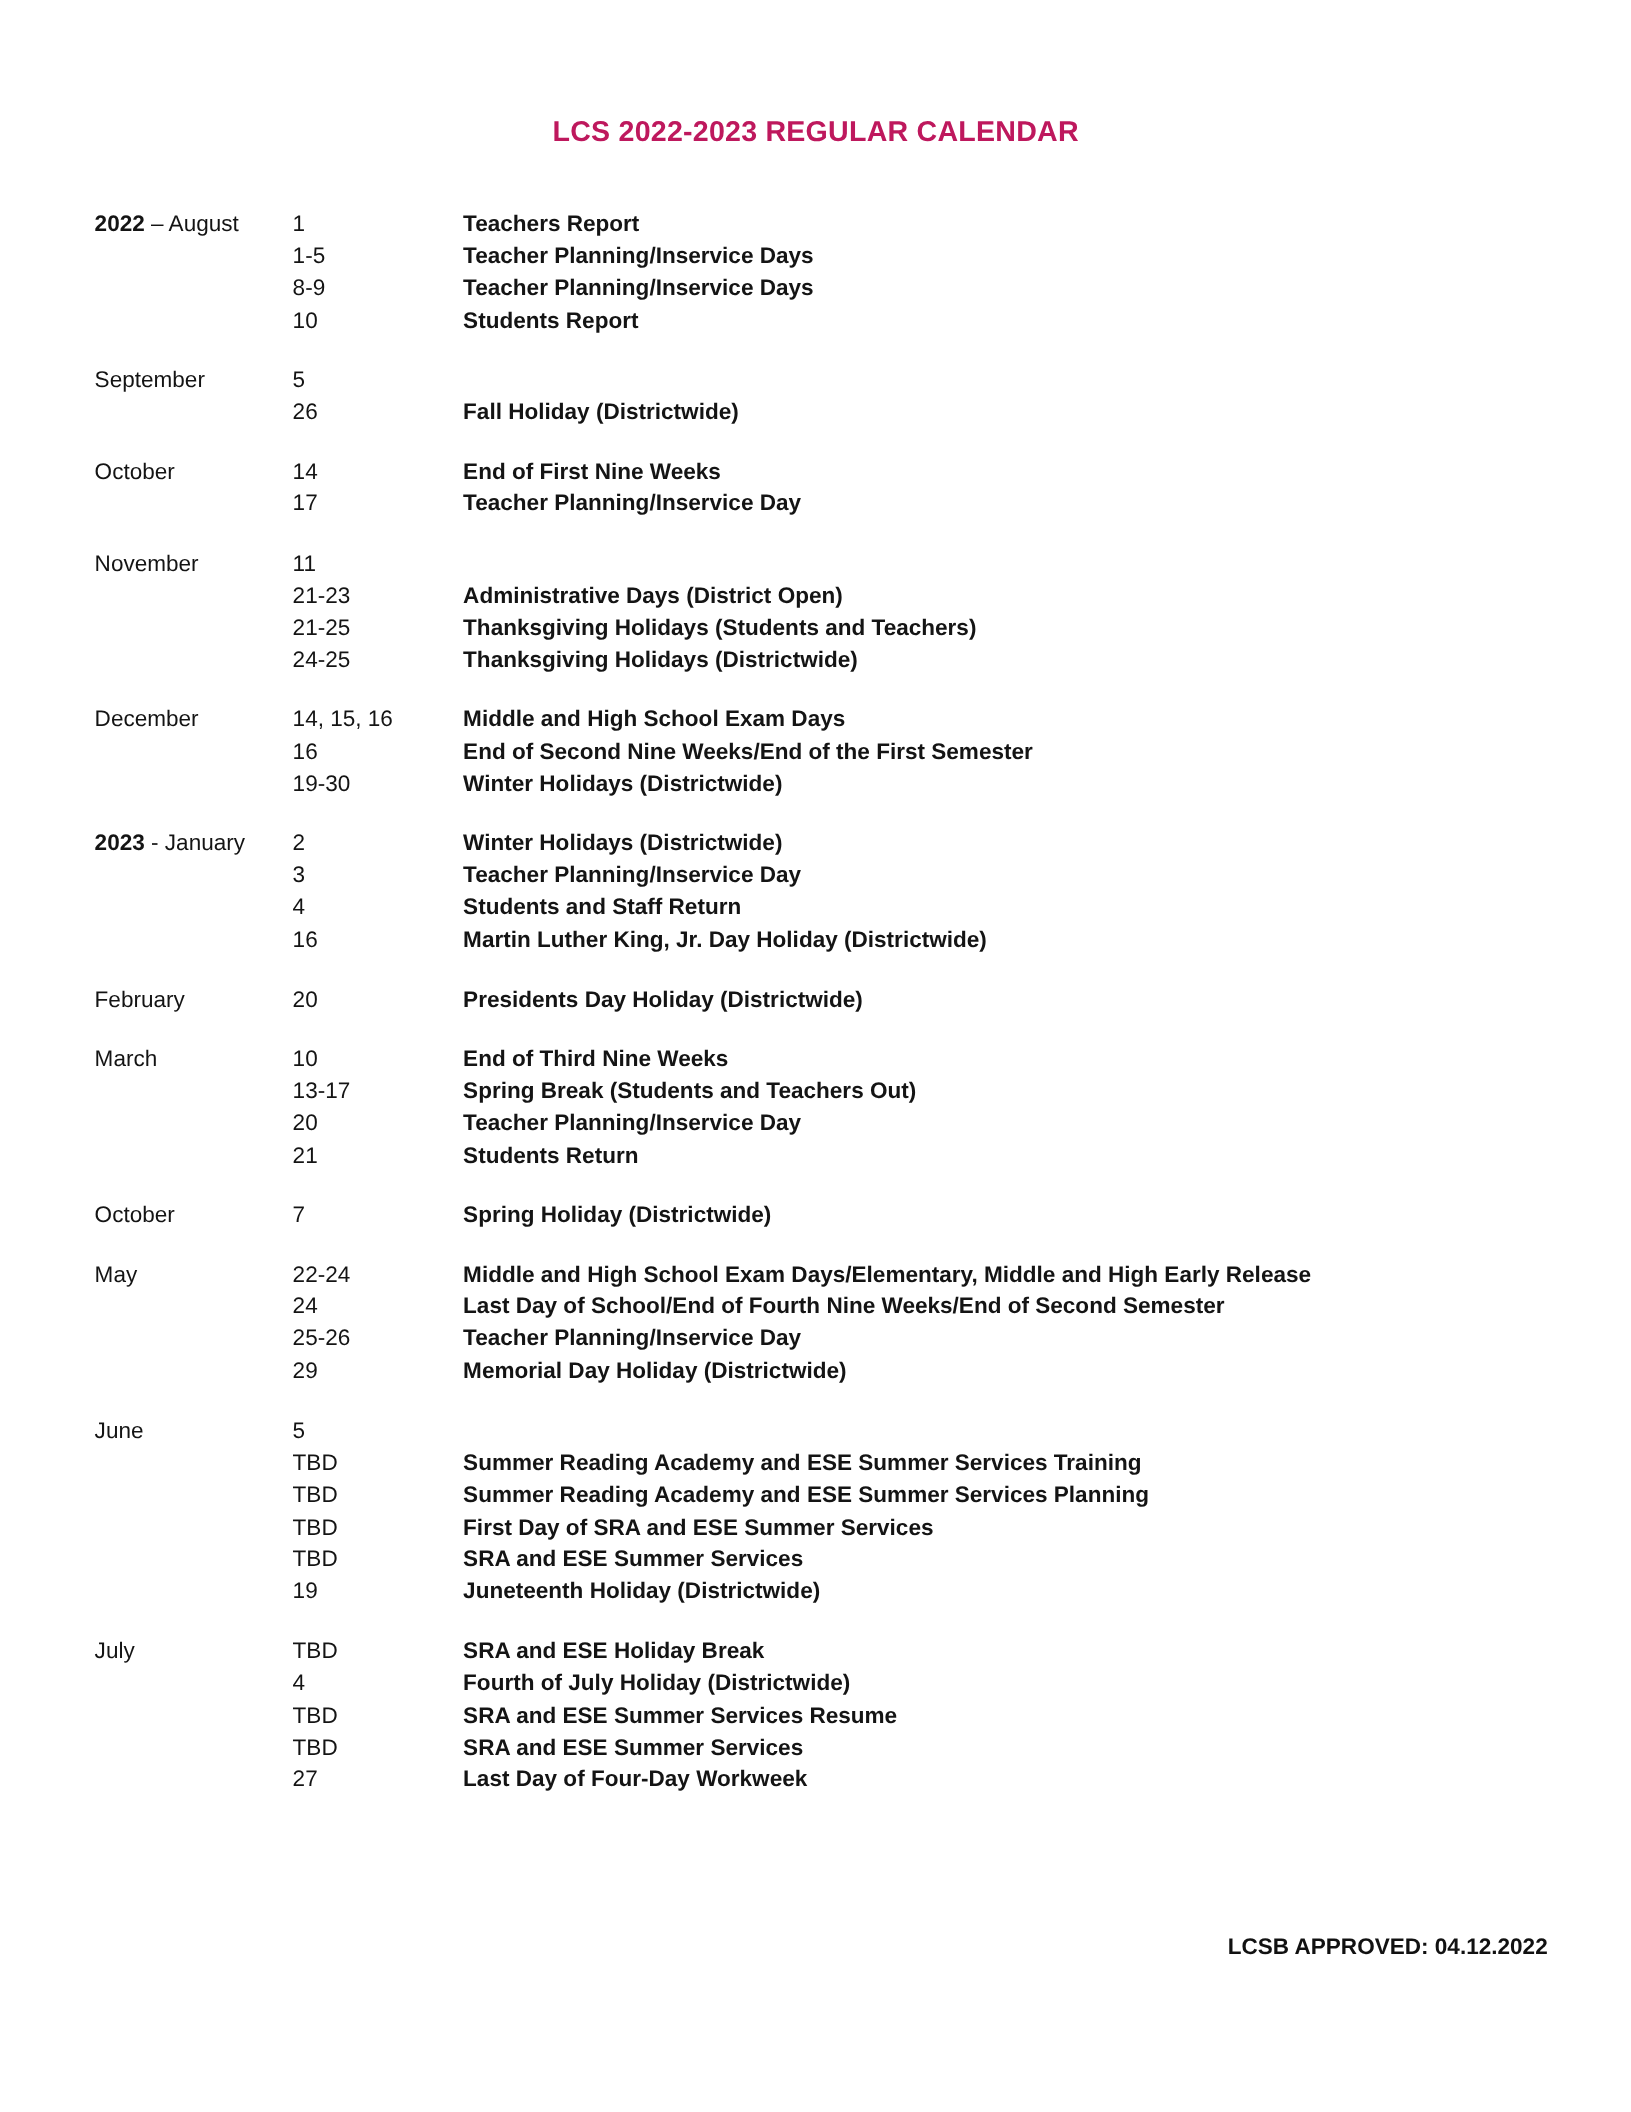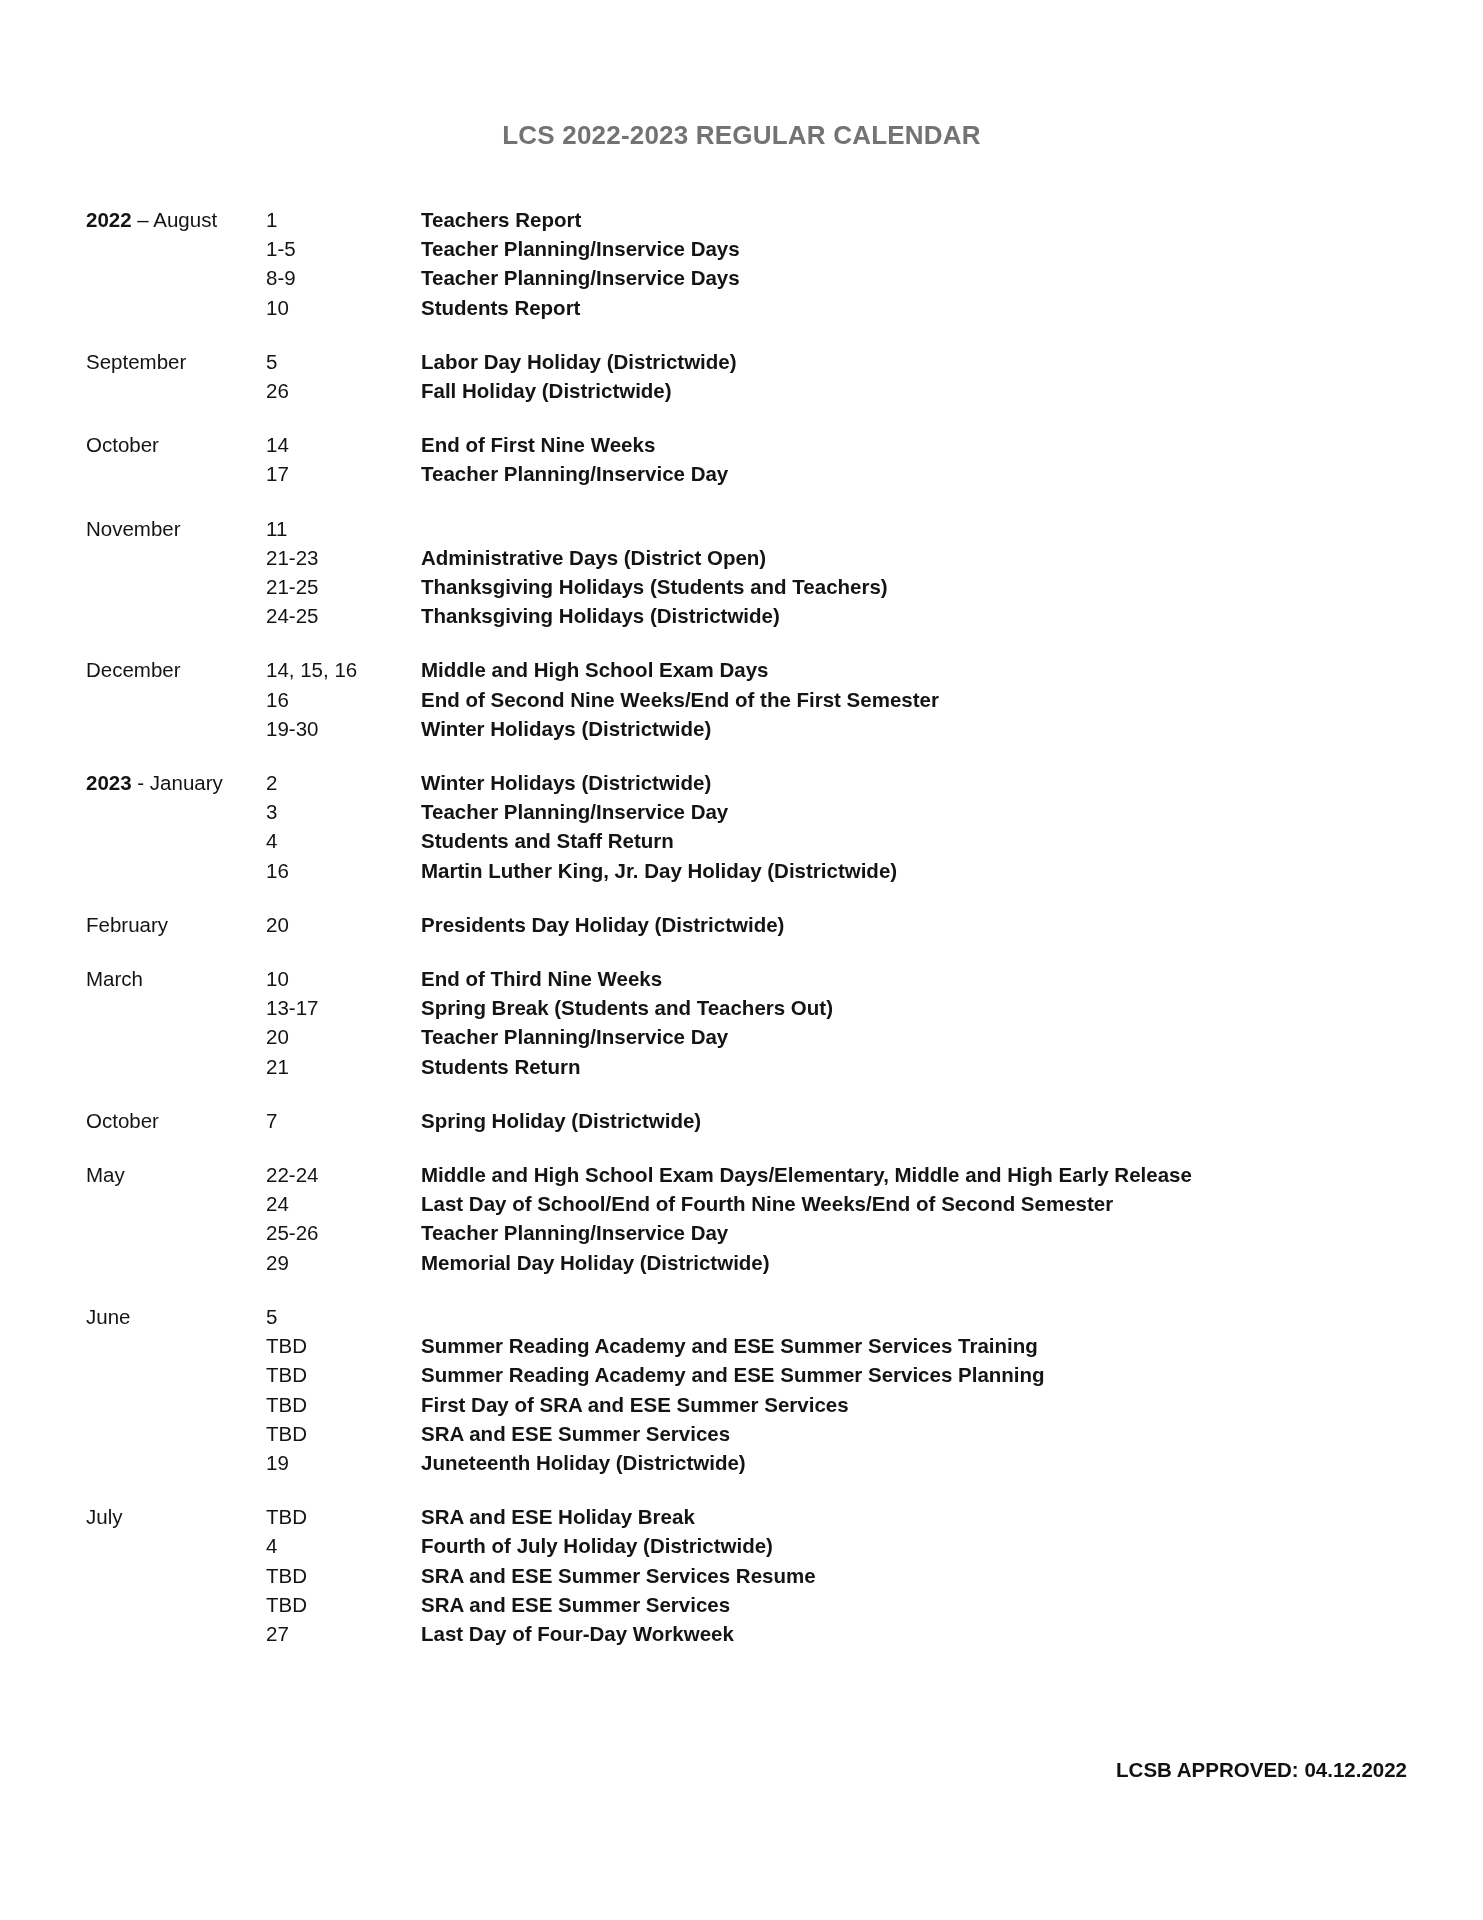--- a/index.html
+++ b/index.html
@@ -22,23 +22,23 @@
     background: #ffffff;
     box-sizing: border-box;
     padding: 0;
     overflow: hidden;
   }
   .doc-title {
     text-align: center;
     font-size: 26px;
     font-weight: bold;
     letter-spacing: 0.2px;
-    margin: 16px;
+    margin: 0;
     padding-top: 104px;
-    color: #737373;
+    color: #be185d;
   }
   .calendar-body {
     margin-top: 54px;
     padding-left: 86px;
     padding-right: 60px;
   }
   .month-block {
     margin-bottom: 25px;
   }
   .month-block:last-of-type {
@@ -111,21 +111,20 @@
         <div class="entry-row">
           <div class="col-month"></div>
           <div class="col-dates">10</div>
           <div class="col-desc">Students Report</div>
         </div>
       </div>
       <div class="month-block">
         <div class="entry-row">
           <div class="col-month"><span class="month-name">September</span></div>
           <div class="col-dates">5</div>
-          <div class="col-desc">Labor Day Holiday (Districtwide)</div>
         </div>
         <div class="entry-row">
           <div class="col-month"></div>
           <div class="col-dates">26</div>
           <div class="col-desc">Fall Holiday (Districtwide)</div>
         </div>
       </div>
       <div class="month-block">
         <div class="entry-row">
           <div class="col-month"><span class="month-name">October</span></div>

